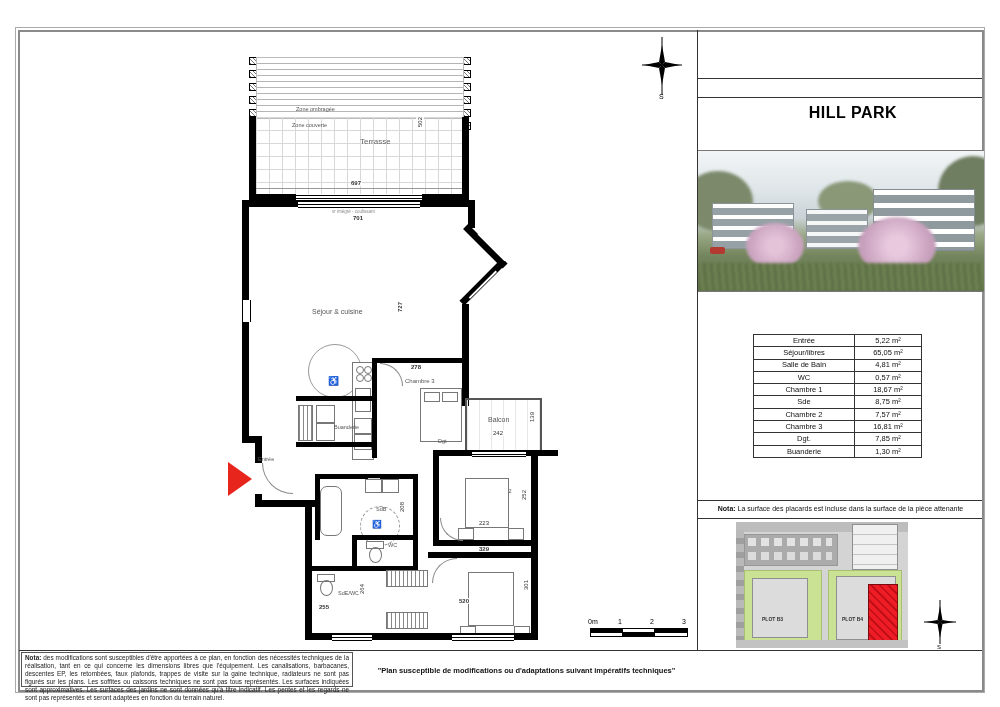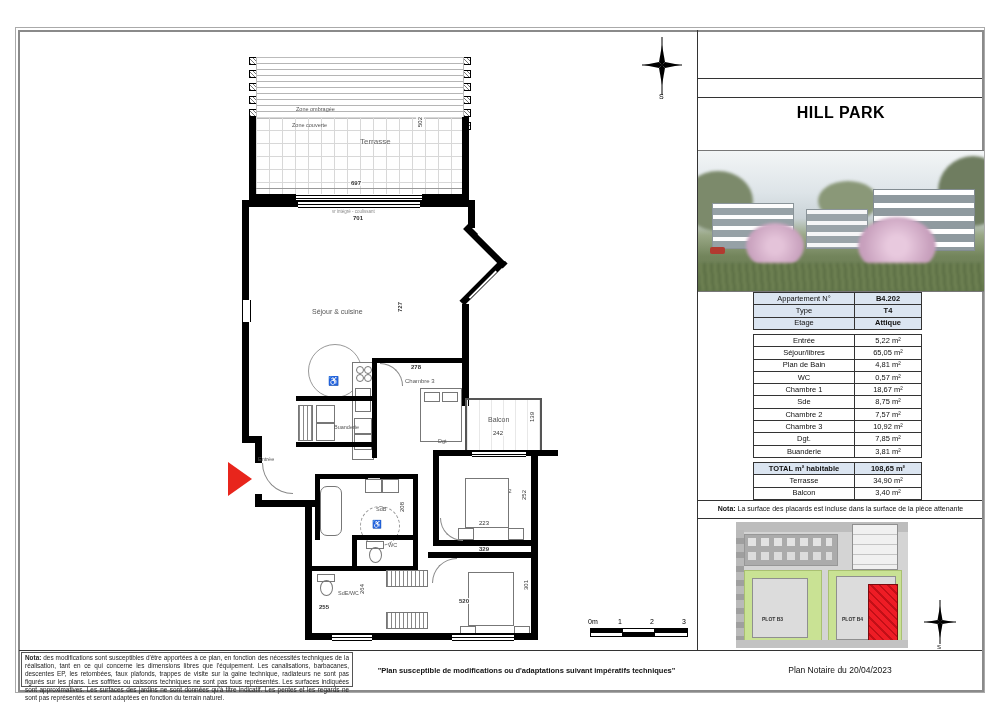--- a/index.html
+++ b/index.html
@@ -235,118 +235,86 @@
         <polygon points="12,38 20,30 22,28 18,32" fill="#000"></polygon>
       </svg>
       <span class="lbl" style="left:19px;top:56px;font-size:7px;color:#000;">S</span>
     </div>
   </div>
 
   <div class="panel-line" style="left:697px;top:30px;width:1px;height:620px;"></div>
   <div class="panel-line" style="left:697px;top:78px;width:285px;height:1px;"></div>
   <div class="panel-line" style="left:697px;top:97px;width:285px;height:1px;"></div>
 
-  <div class="title" style="left:697px;top:104px;">HILL PARK</div>
+  <div class="title" style="left:697px;top:104px;padding-left:12px;">HILL PARK</div>
 
   <div class="abs" style="left:698px;top:150px;width:286px;height:140px;overflow:hidden;
        background:linear-gradient(180deg,#f2f5f6 0%,#dde4e8 30%,#c9d2d6 48%,#9aa887 60%,#73855c 75%,#5d7048 100%);border-top:1px solid #777;border-bottom:1px solid #777;">
     <div class="tree blur" style="left:-15px;top:20px;width:70px;height:60px;background:#7c8a6b;"></div>
     <div class="tree blur" style="left:240px;top:5px;width:70px;height:70px;background:#6f7d60;"></div>
     <div class="tree blur" style="left:120px;top:30px;width:60px;height:40px;background:#8a9878;"></div>
     <div class="abs" style="left:14px;top:52px;width:80px;height:44px;
          background:repeating-linear-gradient(180deg,#fdfdfd 0 4px,#96a1a6 4px 11px);border:1px solid #8a9499;"></div>
     <div class="abs" style="left:108px;top:58px;width:60px;height:38px;
          background:repeating-linear-gradient(180deg,#f5f6f6 0 4px,#9aa4a8 4px 11px);border:1px solid #8a9499;"></div>
     <div class="abs" style="left:175px;top:38px;width:100px;height:60px;
          background:repeating-linear-gradient(180deg,#ffffff 0 5px,#8f9a9f 5px 13px);border:1px solid #828c91;"></div>
     <div class="tree blur" style="left:48px;top:72px;width:58px;height:46px;background:radial-gradient(circle,#e4c3d9 20%,#c9a2be 70%);"></div>
     <div class="tree blur" style="left:160px;top:66px;width:78px;height:58px;background:radial-gradient(circle,#e8c9de 20%,#c79fbc 70%);"></div>
     <div class="abs" style="left:12px;top:96px;width:15px;height:7px;background:#b23a30;border-radius:2px;"></div>
     <div class="abs blur" style="left:0;top:112px;width:286px;height:28px;
          background:repeating-linear-gradient(85deg,#5a6d44 0 3px,#6f8253 3px 7px);"></div>
   </div>
 
-  <table class="tbl" style="left:753px;top:292px;">
-    <tbody>
-        <tr>
-          <td class="l hd">Appartement N°</td>
-          <td class="v hd b">B4.202</td>
-        </tr>
-    <tr>
-          <td class="l hd">Type</td>
-          <td class="v hd b">T4</td>
-        </tr>
-    <tr>
-          <td class="l hd">Etage</td>
-          <td class="v hd b">Attique</td>
-        </tr>
-  </tbody>
-    </table>
 
   <table class="tbl" style="left:753px;top:334px;">
     <tbody>
         <tr>
           <td class="l">Entrée</td>
           <td class="v">5,22 m²</td>
         </tr>
     <tr>
           <td class="l">Séjour/libres</td>
           <td class="v">65,05 m²</td>
         </tr>
     <tr>
-          <td class="l">Plan de Bain</td>
+          <td class="l">Salle de Bain</td>
           <td class="v">4,81 m²</td>
         </tr>
     <tr>
           <td class="l">WC</td>
           <td class="v">0,57 m²</td>
         </tr>
     <tr>
           <td class="l">Chambre 1</td>
           <td class="v">18,67 m²</td>
         </tr>
     <tr>
           <td class="l">Sde</td>
           <td class="v">8,75 m²</td>
         </tr>
     <tr>
           <td class="l">Chambre 2</td>
           <td class="v">7,57 m²</td>
         </tr>
     <tr>
           <td class="l">Chambre 3</td>
-          <td class="v">10,92 m²</td>
+          <td class="v">16,81 m²</td>
         </tr>
     <tr>
           <td class="l">Dgt.</td>
           <td class="v">7,85 m²</td>
         </tr>
     <tr>
           <td class="l">Buanderie</td>
-          <td class="v">3,81 m²</td>
+          <td class="v">1,30 m²</td>
         </tr>
   </tbody>
     </table>
 
-  <table class="tbl" style="left:753px;top:462px;">
-    <tbody>
-        <tr>
-          <td class="l hd b">TOTAL m² habitable</td>
-          <td class="v hd b">108,65 m²</td>
-        </tr>
-    <tr>
-          <td class="l">Terrasse</td>
-          <td class="v">34,90 m²</td>
-        </tr>
-    <tr>
-          <td class="l">Balcon</td>
-          <td class="v">3,40 m²</td>
-        </tr>
-  </tbody>
-    </table>
 
   <div class="panel-line" style="left:697px;top:500px;width:285px;height:1px;"></div>
   <div class="nota" style="left:698px;top:505px;width:285px;">
     <b>Nota:</b><span> La surface des placards est incluse dans la surface de la pièce attenante</span>
   </div>
   <div class="panel-line" style="left:697px;top:518px;width:285px;height:1px;"></div>
 
   <div class="abs" style="left:736px;top:522px;width:172px;height:126px;background:#d4d4d4;overflow:hidden;">
     <div class="abs" style="left:0;top:0;width:172px;height:10px;background:#bdbdbd;"></div>
     <div class="abs" style="left:8px;top:12px;width:92px;height:30px;background:#ababab;
@@ -382,17 +350,14 @@
     <span class="lbl" style="left:15px;top:44px;font-size:6px;color:#000;">S</span>
   </div>
 
   <div class="panel-line" style="left:19px;top:650px;width:963px;height:1px;"></div>
   <div class="abs" style="left:21px;top:652px;width:332px;height:35px;border:1px solid #555;padding:1px 3px;box-sizing:border-box;">
     <div class="foot"><b>Nota:</b><span> des modifications sont susceptibles d'être apportées à ce plan, en fonction des nécessités techniques de la réalisation, tant en ce qui concerne les dimensions libres que l'équipement. Les canalisations, barbacanes, descentes EP, les retombées, faux plafonds, trappes de visite sur la gaine technique, radiateurs ne sont pas figurés sur les plans. Les soffites ou caissons techniques ne sont pas tous représentés. Les surfaces indiquées sont approximatives. Les surfaces des jardins ne sont données qu'à titre indicatif. Les pentes et les regards ne sont pas représentés et seront adaptées en fonction du terrain naturel.</span></div>
   </div>
   <div class="abs" style="left:356px;top:650px;width:341px;height:40px;display:flex;align-items:center;justify-content:center;">
     <span style="font-size:7.5px;font-weight:bold;color:#111;text-align:center;">"Plan susceptible de modifications ou d'adaptations suivant impératifs techniques"</span>
   </div>
-  <div class="abs" style="left:698px;top:650px;width:284px;height:40px;display:flex;align-items:center;justify-content:center;">
-    <span style="font-size:8.5px;color:#111;">Plan Notaire du 20/04/2023</span>
-  </div>
 
 </div>
 
 </body></html>

